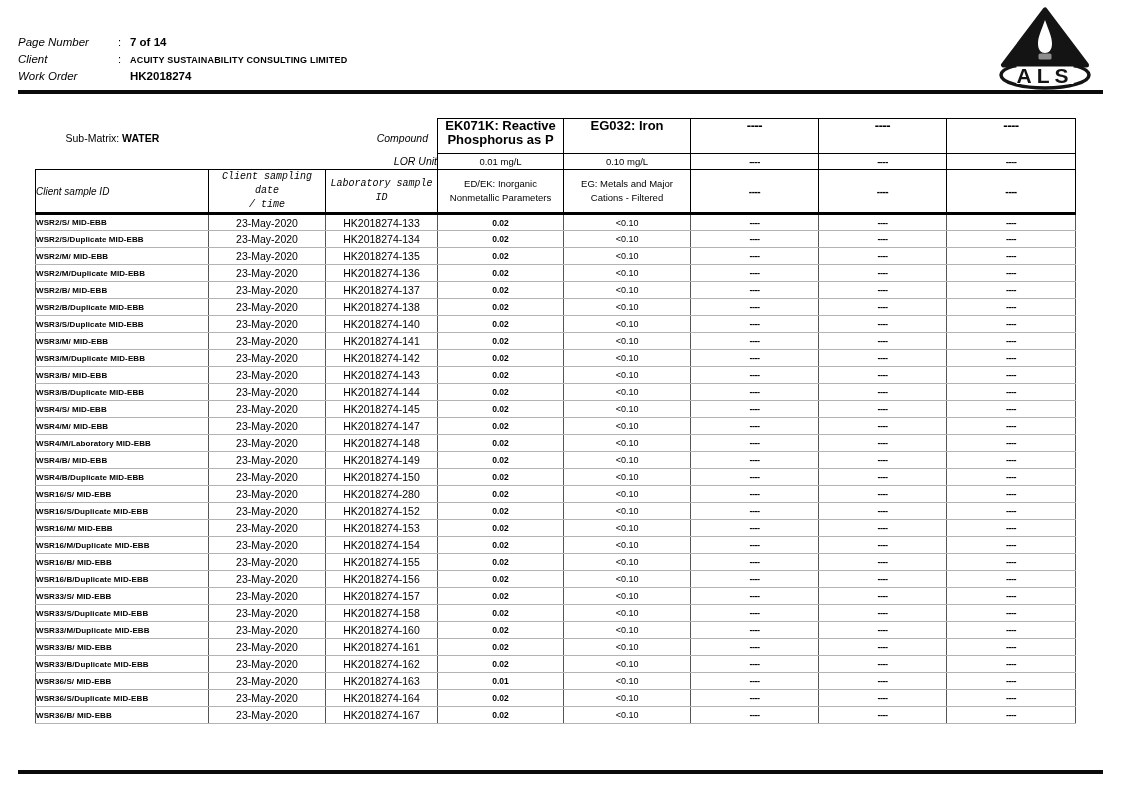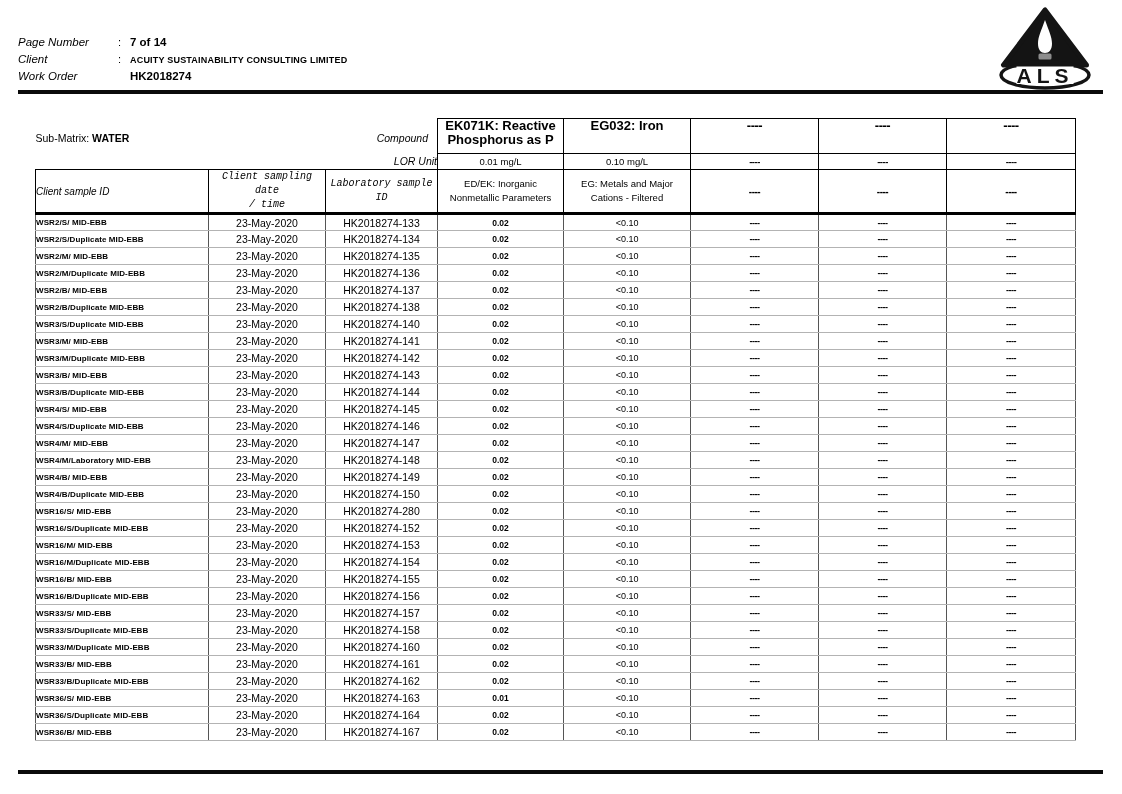--- a/index.html
+++ b/index.html
@@ -37,21 +37,21 @@
 
   
   td.hb { border: 1px solid #000; }
   td.nb { border: none; }
 
   tr.compound-row { height: 35px; }
   tr.lor-row      { height: 16px; }
   tr.method-row   { height: 38px; }
 
   .submatrix-wrap { display: flex; justify-content: space-between; align-items: flex-start; padding: 3px 4px 0 0; }
-  .submatrix-left { font-size: 10.5px; }
+  .submatrix-left { font-size: 10.5px; margin-left: 30px; }
   .submatrix-left b { font-weight: bold; }
   .row-label { font-style: italic; font-size: 10.5px; text-align: right; padding-right: 5px; }
 
   td.compound-cell { font-weight: bold; font-size: 13px; text-align: center; vertical-align: top; padding-top: 3px; line-height: 14px; }
   td.lor-cell { font-size: 9.5px; text-align: center; vertical-align: middle; }
   td.lor-dash, td.compound-dash { font-weight: bold; letter-spacing: -0.5px; }
 
   tr.method-row td { border: 1px solid #000; border-bottom: 3px solid #000; vertical-align: middle; }
   td.sh-id { font-style: italic; font-size: 10px; text-align: left; padding-left: 6px; }
   td.sh-center { font-style: italic; font-size: 10px; text-align: center; line-height: 14px; font-family: Liberation Mono, monospace; }
@@ -286,30 +286,20 @@
     <td class="c-id">WSR4/S/ MID-EBB</td>
     <td class="c-date">23-May-2020</td>
     <td class="c-lab">HK2018274-145</td>
     <td class="c-p">0.02</td>
     <td class="c-fe">&lt;0.10</td>
     <td class="c-dash">----</td>
     <td class="c-dash">----</td>
     <td class="c-dash">----</td>
   </tr>
         <tr class="data-row">
-    <td class="c-id">WSR4/S/Duplicate MID-EBB</td>
-    <td class="c-date">23-May-2020</td>
-    <td class="c-lab">HK2018274-146</td>
-    <td class="c-p">0.02</td>
-    <td class="c-fe">&lt;0.10</td>
-    <td class="c-dash">----</td>
-    <td class="c-dash">----</td>
-    <td class="c-dash">----</td>
-  </tr>
-        <tr class="data-row">
     <td class="c-id">WSR4/M/ MID-EBB</td>
     <td class="c-date">23-May-2020</td>
     <td class="c-lab">HK2018274-147</td>
     <td class="c-p">0.02</td>
     <td class="c-fe">&lt;0.10</td>
     <td class="c-dash">----</td>
     <td class="c-dash">----</td>
     <td class="c-dash">----</td>
   </tr>
         <tr class="data-row">

